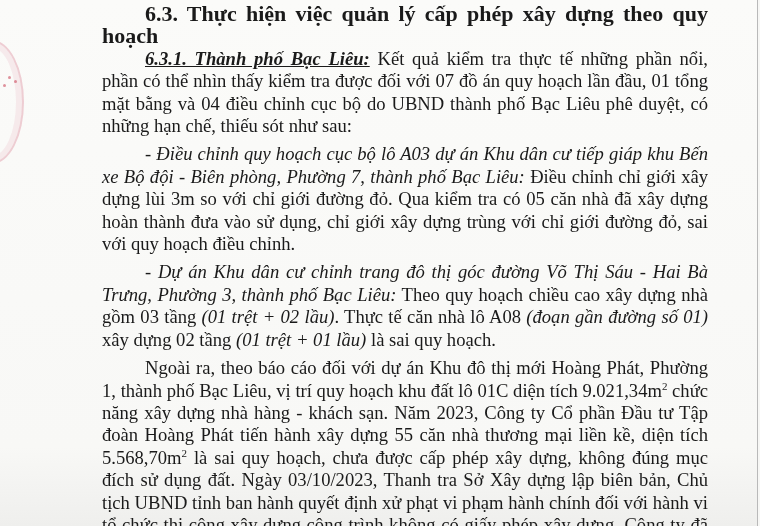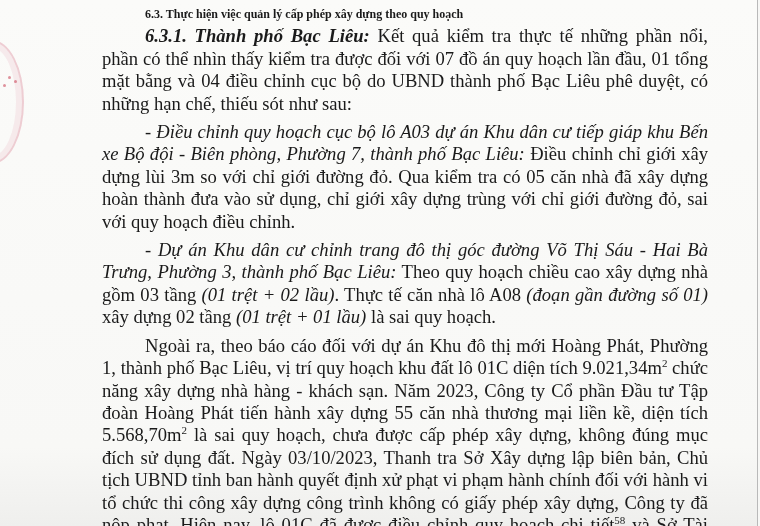--- a/index.html
+++ b/index.html
@@ -22,22 +22,22 @@
     box-shadow: inset 0 0 0 6px rgba(230,160,175,0.18);
   }
   .stamp-dot { position: absolute; width: 3px; height: 3px; background: rgba(200,60,80,0.55); border-radius: 50%; }
   .text {
     position: absolute; left: 102px; top: 3px; width: 606px;
     font-size: 18.6px; line-height: 22.4px;
     text-align: justify;
   }
   .text p { margin: 0; text-indent: 43px; }
   .text p.gap { margin-top: 6px; }
-  .heading { font-weight: bold; text-indent: 43px; margin: 0 0 0 0; font-size: 12px; }
-  .b-i { font-weight: bold; font-style: italic; }
+  .heading { font-weight: bold; text-indent: 43px; margin: 0 0 0 0; font-size: 22px; }
+  .b-i { font-weight: bold; font-style: italic; text-decoration: underline; }
   .i { font-style: italic; }
   sup { font-size: 11px; line-height: 0; vertical-align: 7px; }
 </style>
 </head>
 <body>
 
 <div class="page">
   <div class="stamp"></div>
   <span class="stamp-dot" style="left:8px;top:76px"></span>
   <span class="stamp-dot" style="left:14px;top:80px"></span>

